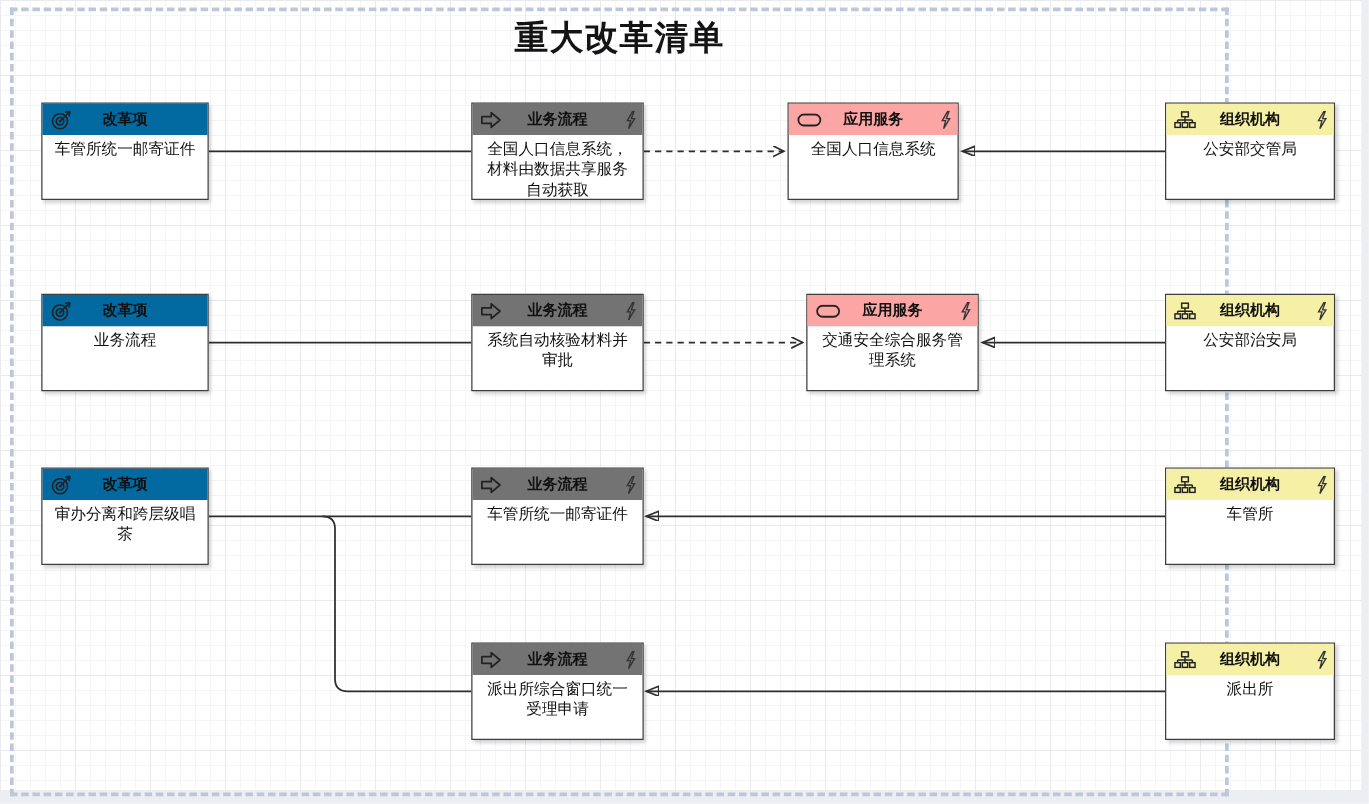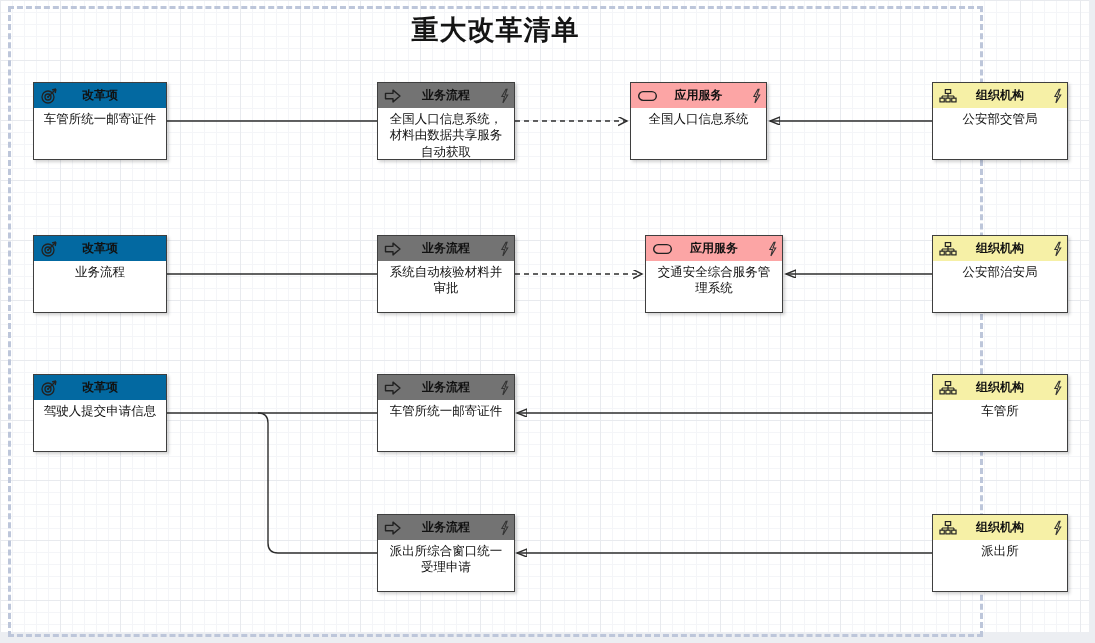--- a/index.html
+++ b/index.html
@@ -231,21 +231,21 @@
       <span class="icon">
         <svg width="19" height="16" viewBox="0 0 19 16">
             <circle cx="8" cy="9" r="6" fill="none" stroke="#222" stroke-width="1.3"></circle>
             <circle cx="8" cy="9" r="3" fill="none" stroke="#222" stroke-width="1.3"></circle>
             <circle cx="8" cy="9" r="1" fill="#222"></circle>
             <path d="M8,9 L16,1 M16,1 l-4,0.8 M16,1 l-0.8,4" stroke="#222" stroke-width="1.3" fill="none"></path>
           </svg>
       </span>
       <span class="hlabel">改革项</span>
     </div>
-    <div class="nbody">驾驶人提交申请信息</div>
+    <div class="nbody">审办分离和跨层级唱茶</div>
   </div>
 
   <div class="node t-process" style="left:377px;top:374px;width:138px;height:78px">
     <div class="hdr">
       <span class="icon">
         <svg width="18" height="15" viewBox="0 0 16 14">
             <path d="M1,4.5 H8 V1.5 L14.5,7 L8,12.5 V9.5 H1 Z" fill="none" stroke="#222" stroke-width="1.3" stroke-linejoin="round"></path>
           </svg>
       </span>
       <span class="hlabel">业务流程</span>

